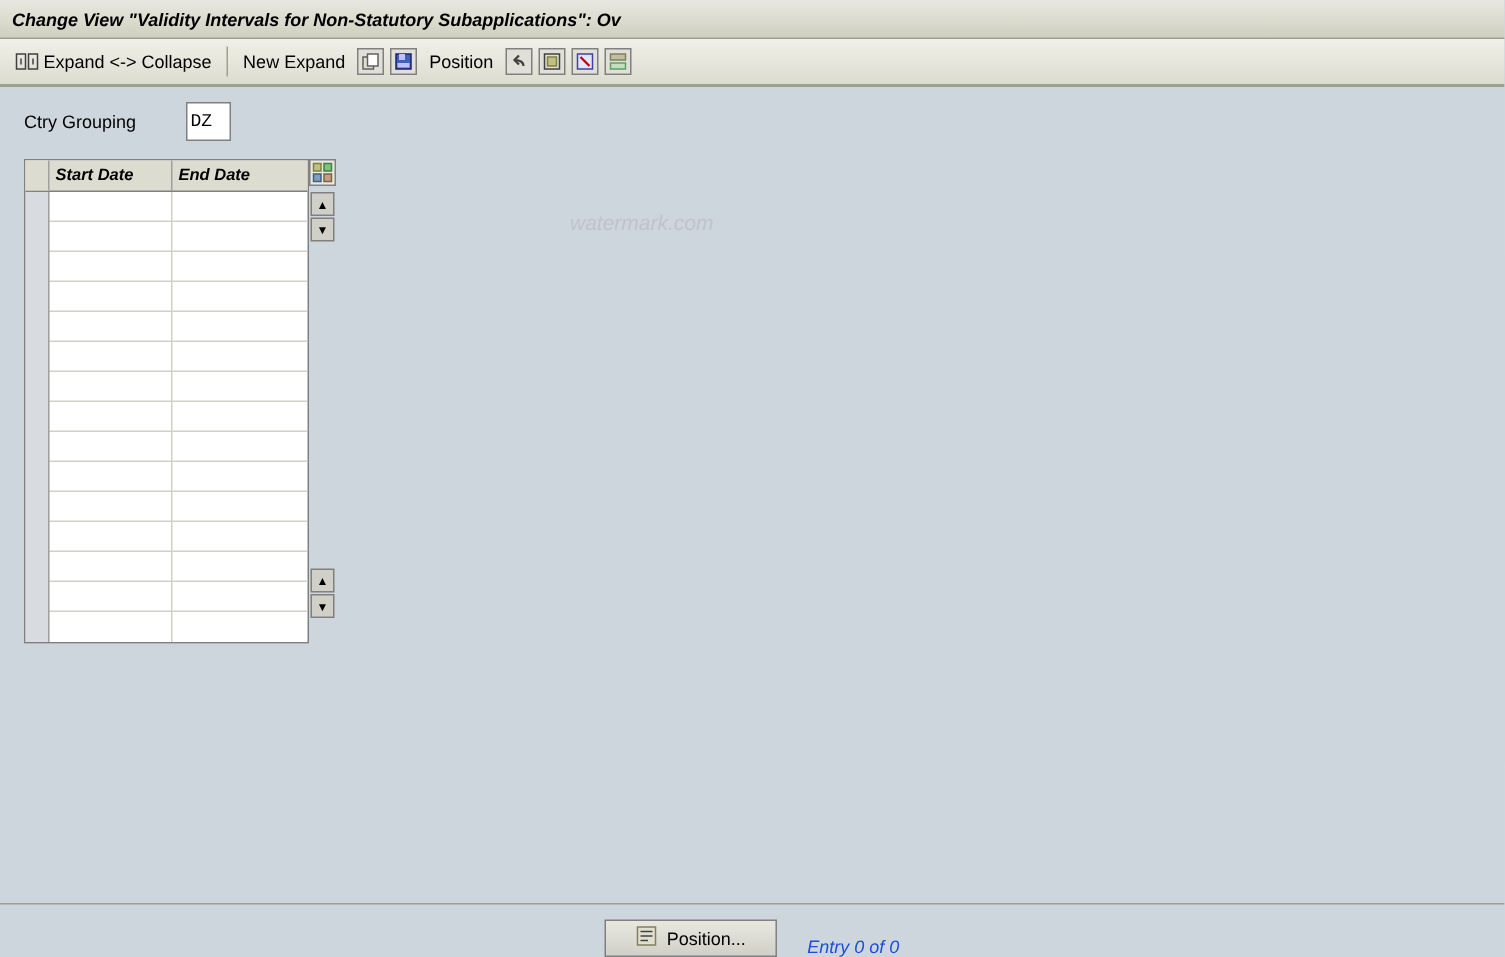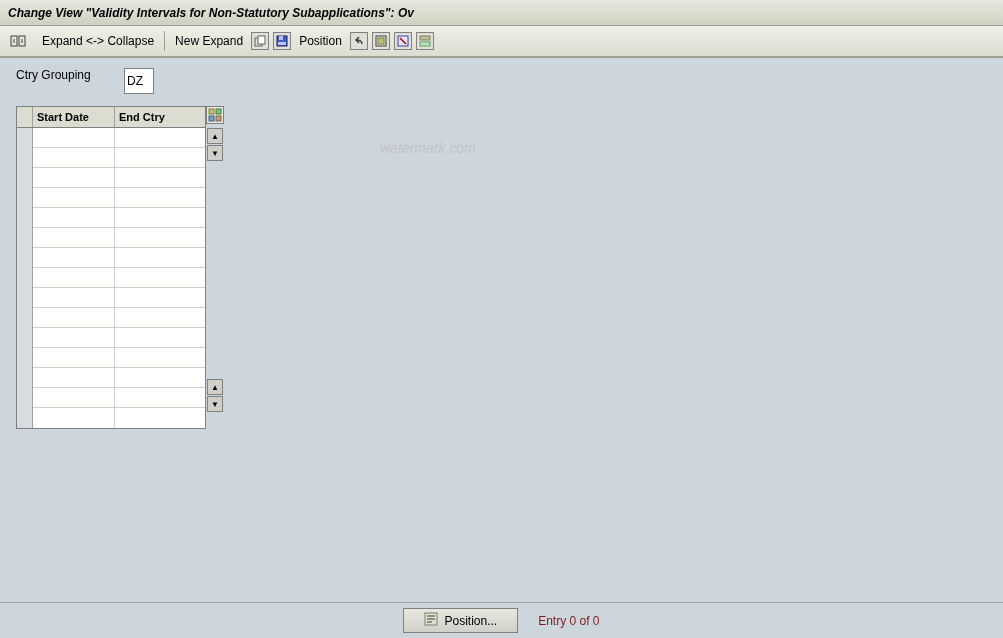--- a/index.html
+++ b/index.html
@@ -33,21 +33,21 @@
       padding: 3px 6px;
       height: 32px;
       display: flex;
       align-items: center;
       gap: 4px;
     }
 
     .toolbar-btn {
       display: flex;
       align-items: center;
-      gap: 16px;
+      gap: 3px;
       padding: 2px 4px;
       background: transparent;
       border: none;
       cursor: pointer;
       font-size: 12px;
       color: #000;
     }
 
     .toolbar-icon {
       width: 16px;
@@ -85,59 +85,60 @@
       overflow: hidden;
     }
 
     
     .form-section {
       margin-bottom: 8px;
     }
 
     .form-row {
       display: flex;
-      align-items: flex-start;
+      align-items: center;
       margin-bottom: 4px;
       gap: 8px;
     }
 
     .form-label {
       width: 100px;
       font-size: 12px;
       color: #000;
     }
 
     .form-input {
       width: 30px;
       height: 18px;
       border: 1px solid #808080;
       background: #fff;
       font-size: 12px;
       padding: 12px 2px;
-      font-family: Liberation Sans, sans-serif;
+      font-family: Liberation Mono, monospace;
     }
 
     .form-input-empty {
       width: 30px;
       height: 18px;
       border: 1px solid #808080;
       background: #fff;
     }
 
     
     .table-container {
       margin-top: 12px;
       display: flex;
       align-items: flex-start;
     }
 
     .table-wrapper {
       border: 1px solid #808080;
       background: #fff;
       width: 190px;
+      font-style: italic;
     }
 
     .table-header {
       display: grid;
       grid-template-columns: 16px 82px 82px;
       background: #dcdcd0;
       border-bottom: 1px solid #808080;
     }
 
     .col-header {
@@ -230,39 +231,40 @@
     
     .status-bar {
       position: absolute;
       bottom: 0;
       left: 0;
       right: 0;
       height: 36px;
       background: #cdd5dd;
       border-top: 1px solid #a0a090;
       display: flex;
-      align-items: center;
+      align-items: flex-end;
       justify-content: center;
       gap: 20px;
     }
 
     .position-btn {
       background: linear-gradient(to bottom, #e8e8e0, #d0d0c8);
       border: 1px solid #808080;
       padding: 3px 20px;
       font-size: 12px;
       cursor: pointer;
       display: flex;
       align-items: center;
       gap: 6px;
     }
 
     .entry-count {
       font-size: 12px;
-      color: #7f1d1d;
+      color: #1d4ed8;
+      font-style: italic;
     }
 
     
     .watermark {
       position: absolute;
       top: 140px;
       left: 380px;
       color: rgba(180,180,180,0.5);
       font-size: 14px;
       font-style: italic;
@@ -362,21 +364,21 @@
       <div class="table-with-scroll">
 
         <div class="table-wrapper">
 
           <div class="table-header">
             <div class="col-header row-indicator" style="background:#dcdcd0;"></div>
             <div class="col-header">
               <span>Start Date</span>
             </div>
             <div class="col-header">
-              <span>End Ctry</span>
+              <span>End Date</span>
             </div>
           </div>
 
           <div class="table-body">
 
             <div class="table-row">
               <div class="table-cell row-indicator"></div>
               <div class="table-cell"></div>
               <div class="table-cell"></div>
             </div>

